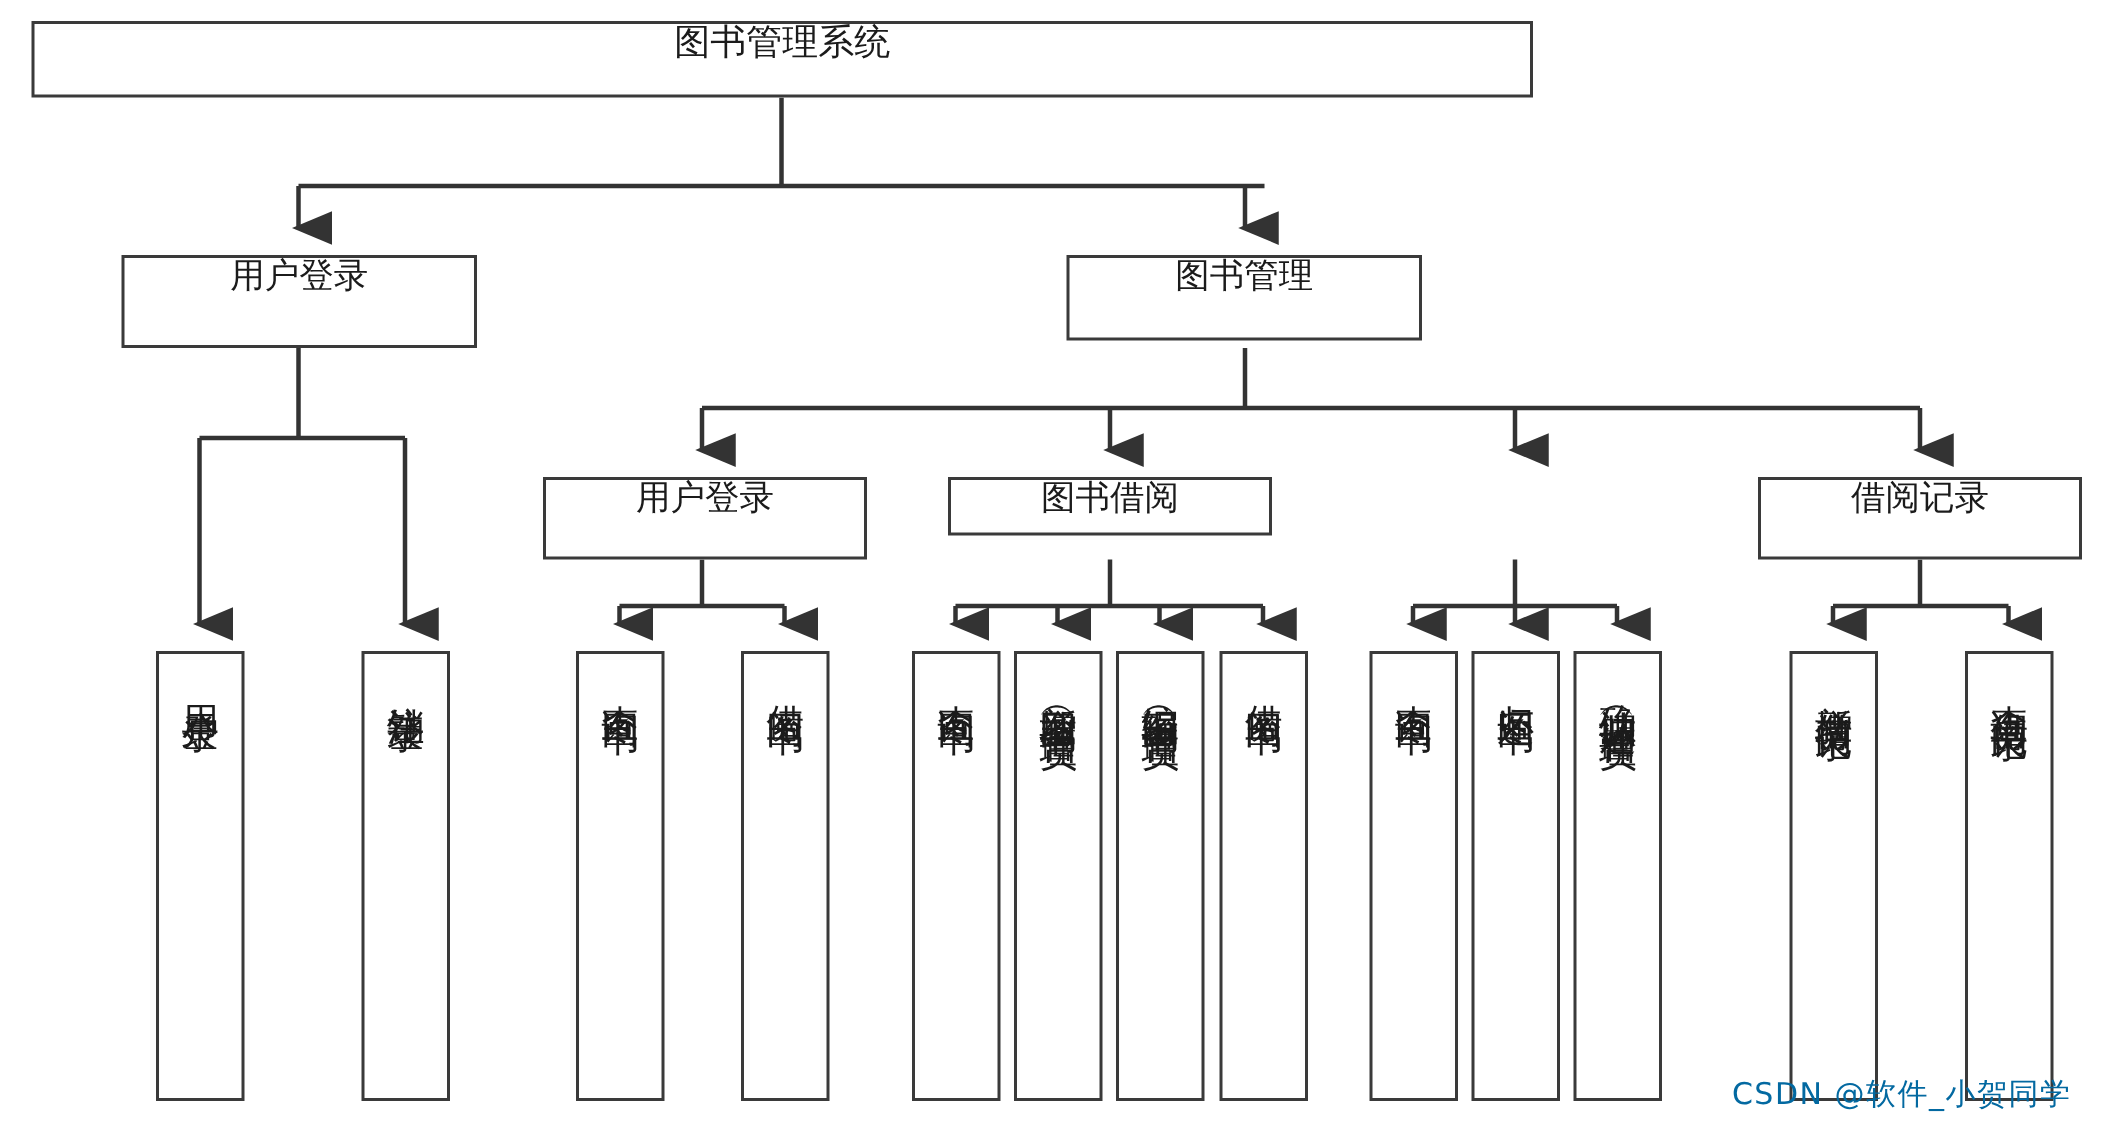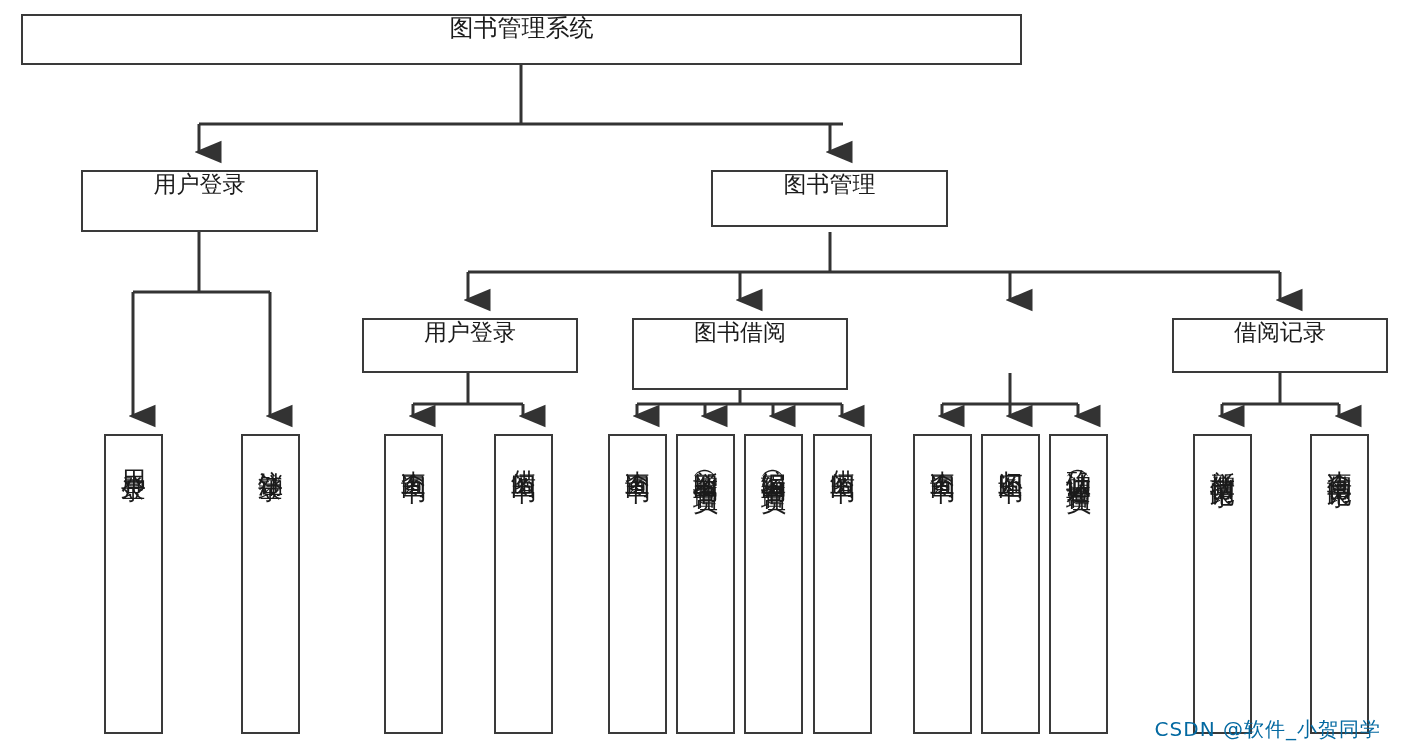--- a/index.html
+++ b/index.html
@@ -127,26 +127,26 @@
   </div>
 
   <div class="node h-node" style="left:711px;top:170px;width:237px;height:57px;">
     <span class="lbl">图书管理</span>
   </div>
 
   <div class="node h-node" style="left:362px;top:318px;width:216px;height:55px;">
     <span class="lbl">用户登录</span>
   </div>
 
-  <div class="node h-node" style="left:632px;top:318px;width:216px;height:72px;">
+  <div class="node h-node" style="left:632px;top:318px;width:216px;height:39px;">
     <span class="lbl">图书借阅</span>
   </div>
 
 
-  <div class="node h-node" style="left:1172px;top:318px;width:216px;height:55px;">
+  <div class="node h-node" style="left:1172px;top:318px;width:216px;height:55px;font-family:Liberation Serif, serif;">
     <span class="lbl">借阅记录</span>
   </div>
 
   <div class="node v-node" style="left:104px;top:434px;width:59px;height:300px;">
     <span class="lbl">用户登录</span>
   </div>
 
   <div class="node v-node" style="left:241px;top:434px;width:59px;height:300px;">
     <span class="lbl">注销登录</span>
   </div>

